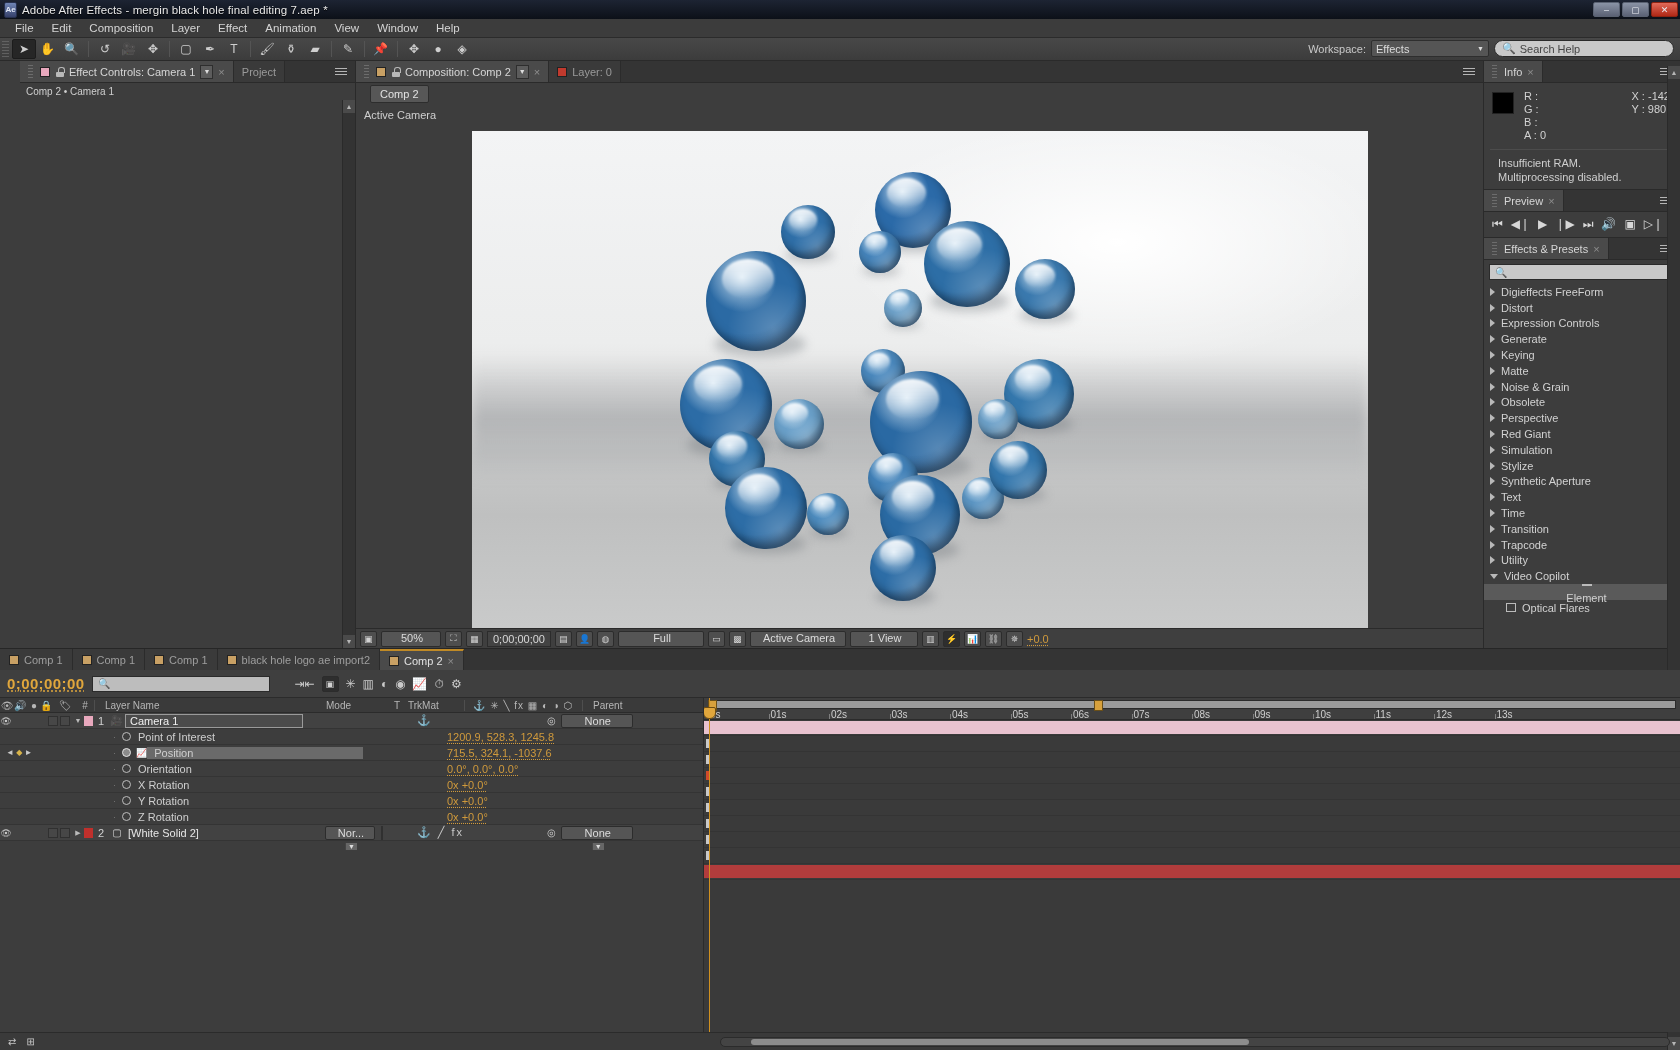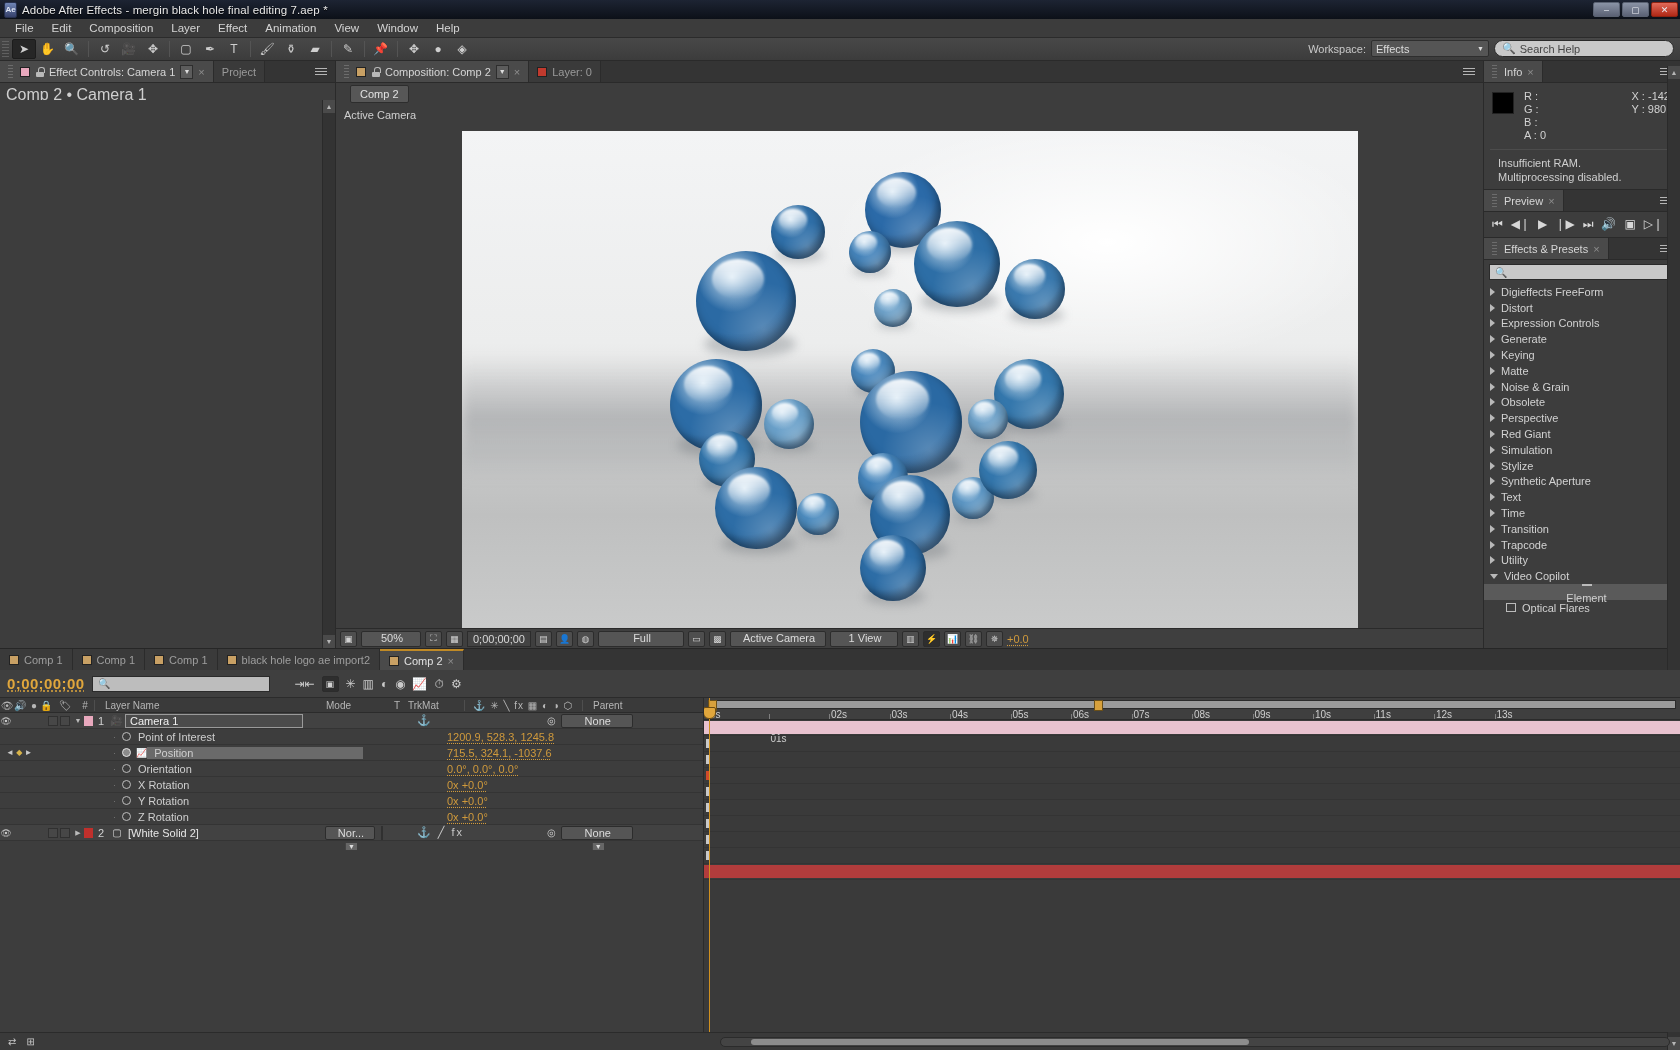--- a/index.html
+++ b/index.html
@@ -68,21 +68,21 @@
     width:118px;height:17px;background:#555;border:1px solid #2e2e2e;border-radius:2px;
     display:flex;align-items:center; padding:0 4px; font-size:11px; color:#dcdcdc;
     justify-content:space-between;
   }
   .search-help {
     width:180px;height:17px;background:#c9c9c9;border:1px solid #2b2b2b;border-radius:9px;
     display:flex;align-items:center;gap:4px;padding:0 7px;font-size:11px;color:#444;
   }
 
   
-  .mainrow { flex:1 1 auto; display:flex; min-height:0; }
+  .mainrow { flex:1 1 auto; display:flex; min-height:0;margin-left:20px; }
 
   
   .panel { background:#3d3d3d; display:flex; flex-direction:column; min-height:0; }
   .ptabbar {
     height:22px; flex:0 0 22px; background:#343434; display:flex; align-items:stretch;
     border-bottom:1px solid #2a2a2a; position:relative;
   }
   .ptab {
     display:flex;align-items:center;gap:5px;padding:0 8px;
     background:#4a4a4a; border-right:1px solid #2b2b2b;
@@ -101,21 +101,21 @@
   .caret-btn { width:13px;height:14px;background:#5c5c5c;border:1px solid #2e2e2e;
     display:flex;align-items:center;justify-content:center;font-size:7px;color:#ddd;}
   .xclose { font-size:11px; color:#8e8e8e; }
   .pmenu { position:absolute; right:6px; top:4px; width:14px;height:13px;
     display:flex;flex-direction:column;justify-content:center;gap:1.5px;}
   .pmenu i { display:block; height:1.5px; background:#b5b5b5; }
   .pmenu i:nth-child(1){width:12px;} .pmenu i:nth-child(2){width:12px;} .pmenu i:nth-child(3){width:12px;}
 
   
   .left-panel { width:336px; flex:0 0 336px; border-right:1px solid #2a2a2a; }
-  .ec-sub { height:17px; padding:3px 6px; font-size:16px; color:#cfcfcf; }
+  .ec-sub { height:17px; padding:3px 6px; font-size:10px; color:#cfcfcf; }
   .ec-body { flex:1; background:#3d3d3d; position:relative; }
   .vscroll {
     position:absolute; right:0; top:0; bottom:0; width:13px; background:#333;
     border-left:1px solid #2a2a2a;
   }
   .vscroll .arrow { height:13px; display:flex;align-items:center;justify-content:center;
     color:#b6b6b6; font-size:7px; background:#4a4a4a; }
   .vscroll .arrow.bot { position:absolute; bottom:0; left:0; right:0; }
 
   
@@ -840,21 +840,21 @@
       </div>
 
       <div class="tl-right">
         <div class="ruler" id="ruler">
           <div class="workbar">
             <div class="wb-end" style="left:-1px;"></div>
             <div class="wb-end" style="left:385px;"></div>
           </div>
         <span class="tick" style="left: 6px;">0s</span>
             <span class="tickline" style="left: 4px;"></span>
-            <span class="tick" style="left: 66.5px; margin-top: 24px;">01s</span>
+            <span class="tick" style="left: 66.5px;">01s</span>
             <span class="tickline" style="left: 64.5px;"></span>
             <span class="tick" style="left: 127px;">02s</span>
             <span class="tickline" style="left: 125px;"></span>
             <span class="tick" style="left: 187.5px;">03s</span>
             <span class="tickline" style="left: 185.5px;"></span>
             <span class="tick" style="left: 248px;">04s</span>
             <span class="tickline" style="left: 246px;"></span>
             <span class="tick" style="left: 308.5px;">05s</span>
             <span class="tickline" style="left: 306.5px;"></span>
             <span class="tick" style="left: 369px;">06s</span>

